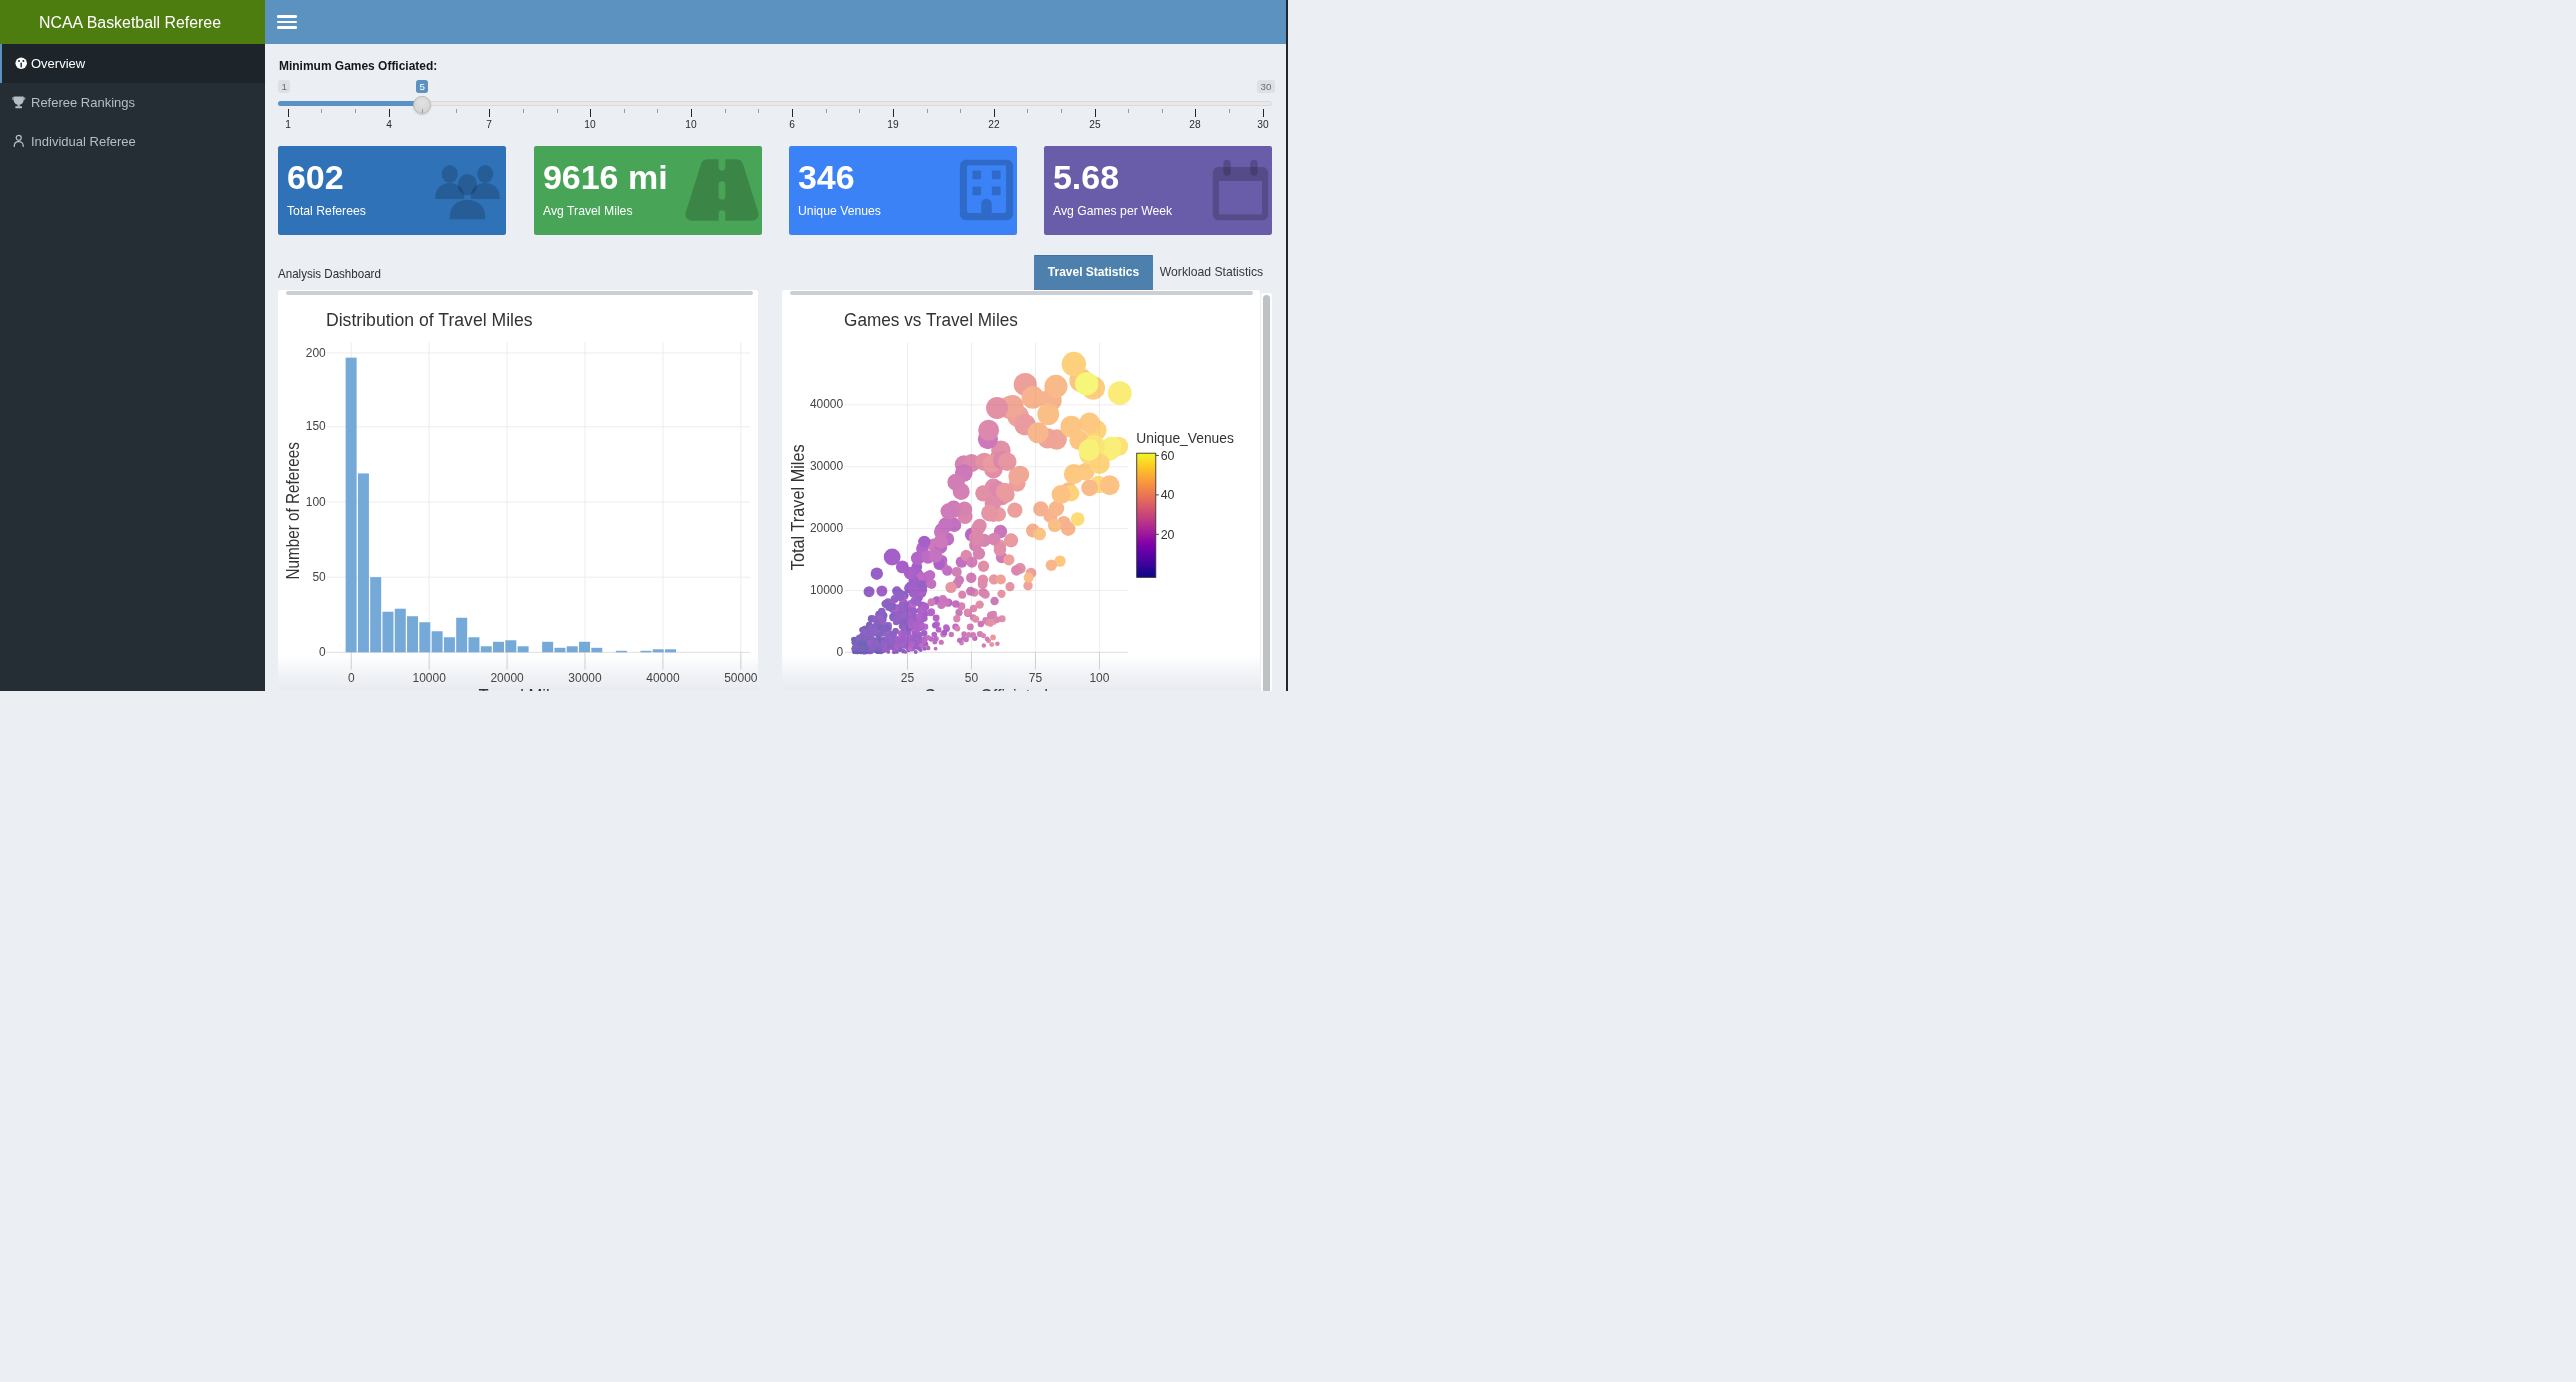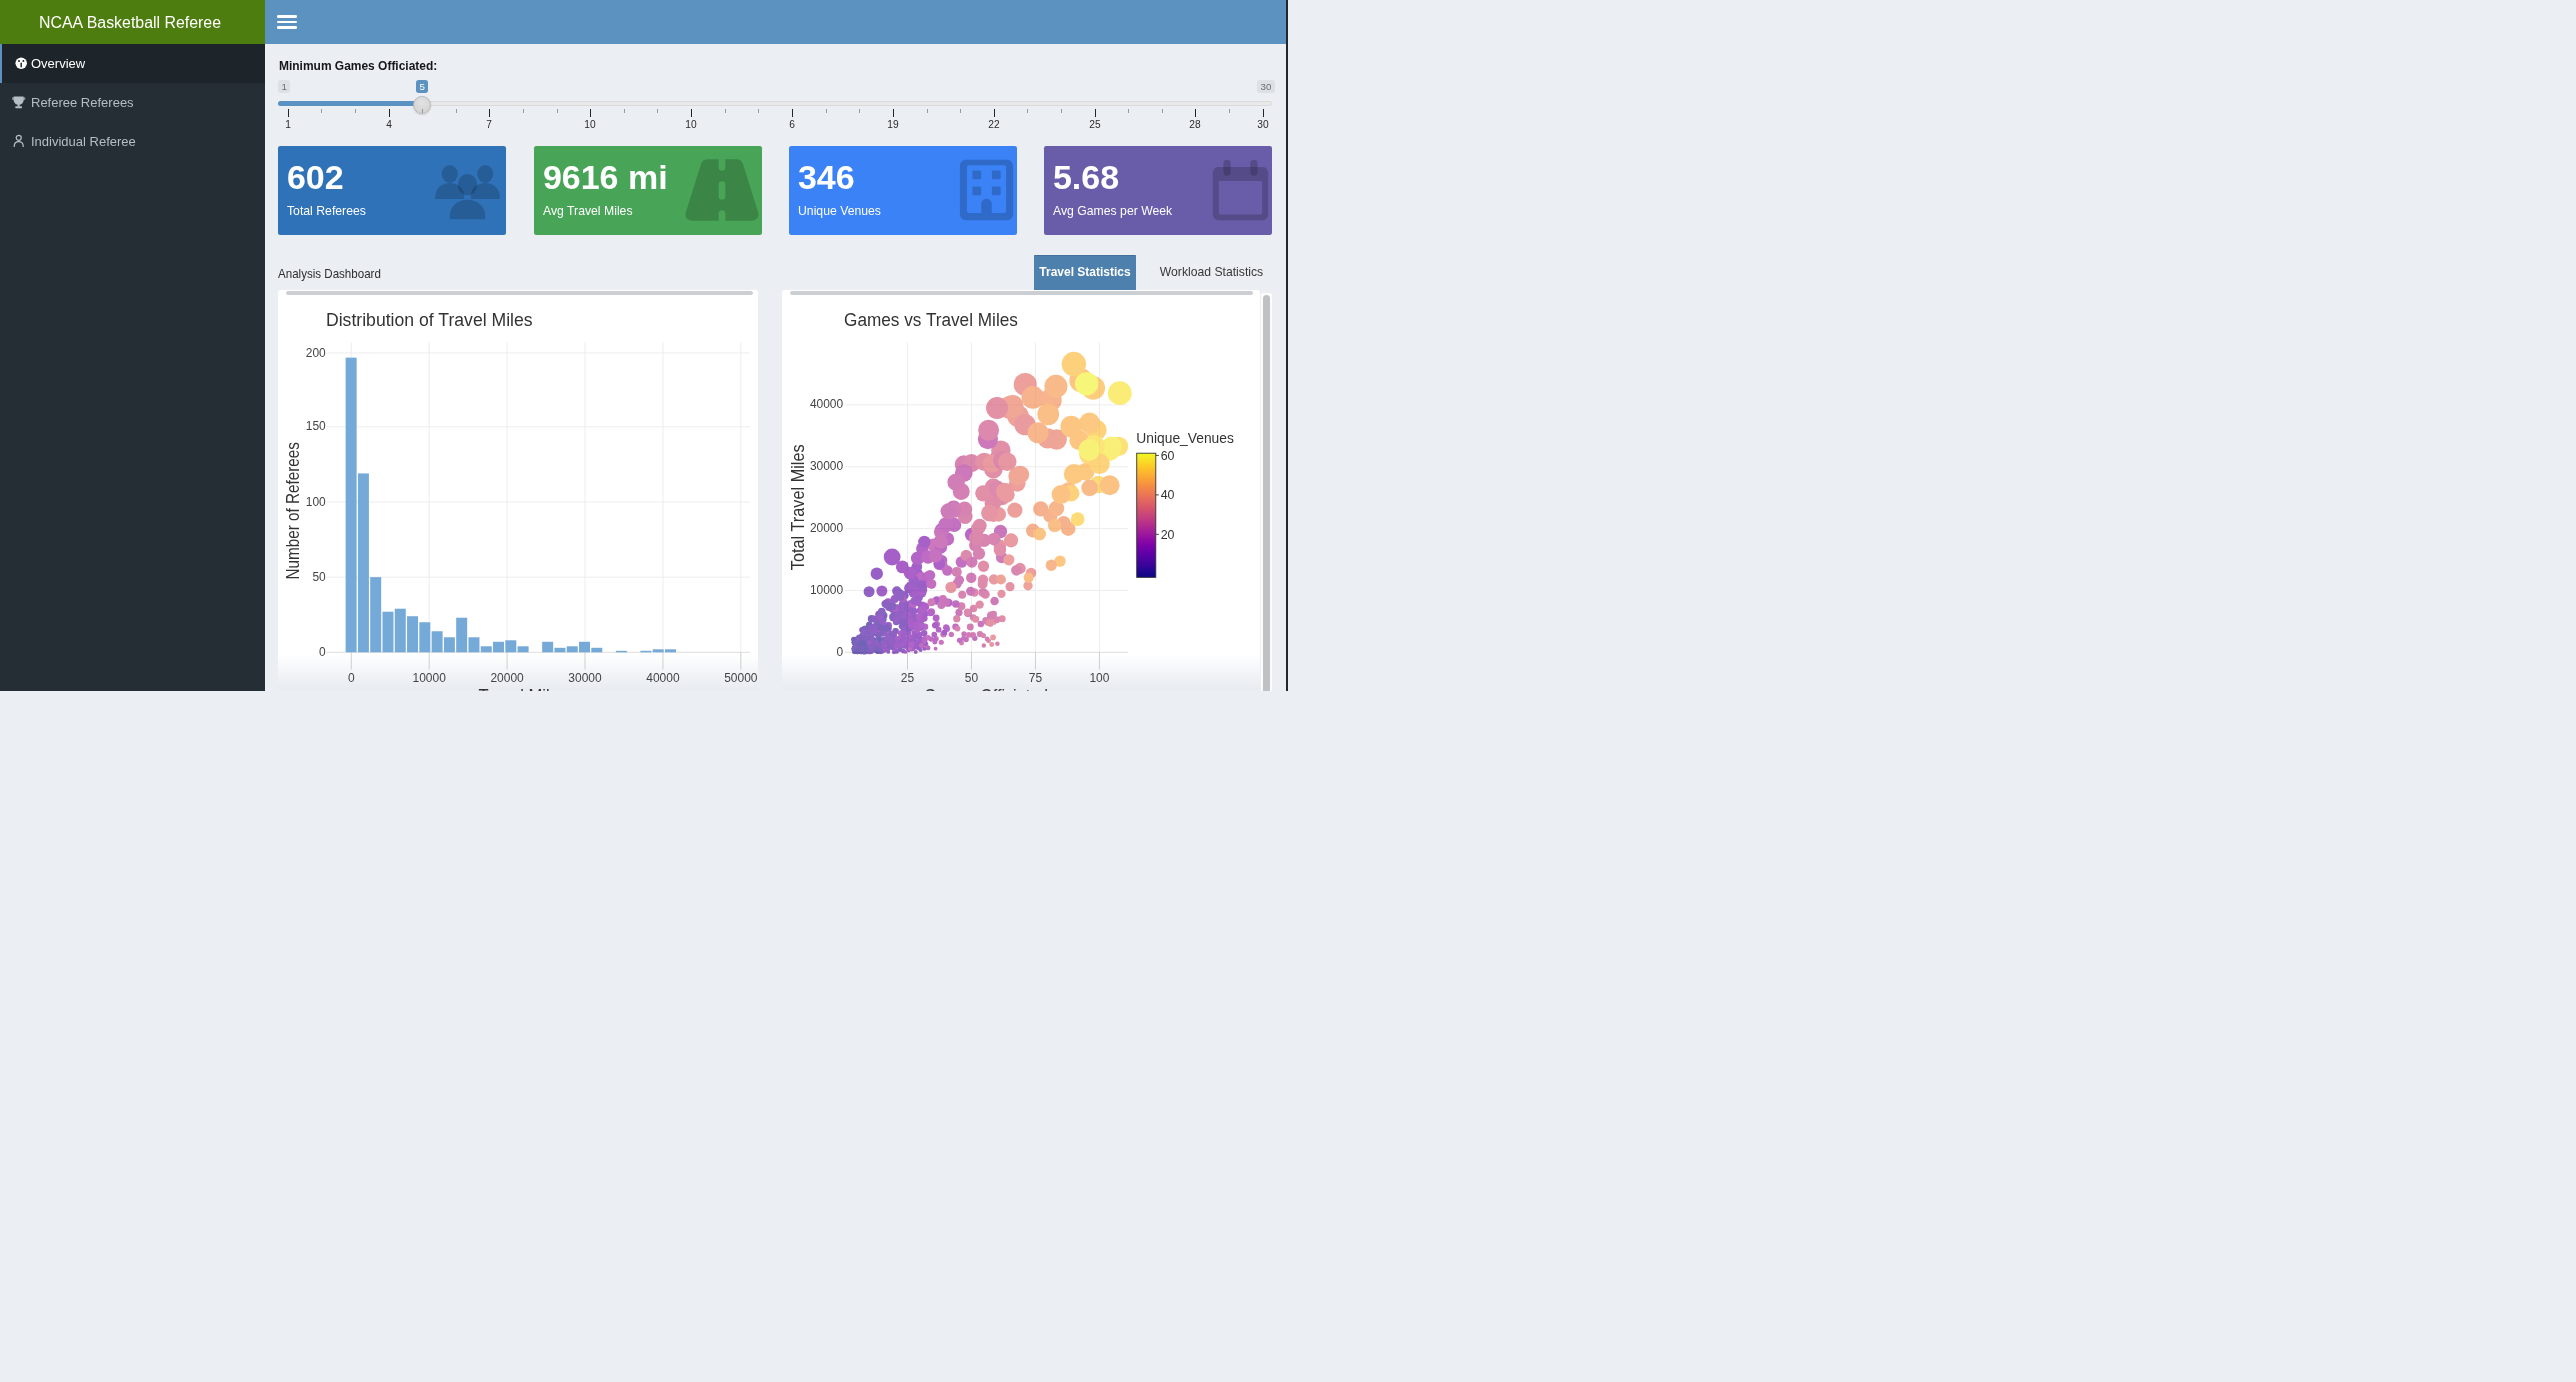--- a/index.html
+++ b/index.html
@@ -33,21 +33,21 @@
   .gl { position:absolute; top:119px; font-size:10.2px; color:#2a2a2a; transform:translateX(-50%); }
 
   
   .vbox { position:absolute; top:146px; width:228px; height:89px; border-radius:2.2px; color:#fff;padding-left:20px; }
   .vnum { position:absolute; left:8.9px; top:12px; font-size:34px; font-weight:bold; }
   .vsub { position:absolute; left:8.9px; top:57px; font-size:13.3px; transform:scaleX(0.92); transform-origin:0 0; white-space:nowrap; }
   .vicon { position:absolute; right:3.5px; top:12.4px; }
 
   
   #antitle { left:278px; top:266px; font-size:13px; color:#2e2e2e; transform:scaleX(0.89); transform-origin:0 0; }
-  #tab-active { left:1034px; top:255px; width:102px; height:35px; background:#4d80ad; border-top:1.8px solid #426f9b; border-radius:0.9px 0.9px 0 0; color:#fff; font-weight:bold; font-size:12px; text-align:center; line-height:33px; white-space:nowrap; }
+  #tab-active { left:1034px; top:255px; width:119px; height:35px; background:#4d80ad; border-top:1.8px solid #426f9b; border-radius:0.9px 0.9px 0 0; color:#fff; font-weight:bold; font-size:12px; text-align:center; line-height:33px; white-space:nowrap; }
   #tab-inactive { left:1147px; top:255px; width:129px; height:35px; color:#383838; font-weight:500; font-size:12.2px; text-align:center; line-height:35px; white-space:nowrap; }
 
   
   .panel { position:absolute; top:290px; height:400px; background:#fff; border-radius:2.7px; }
   #lpanel { left:278px; width:480px; }
   #rpanel { left:782px; width:478px; }
   .panel .fade { position:absolute; left:0; bottom:0; width:100%; height:35px; background:linear-gradient(180deg, rgba(235,238,243,0) 0%, rgba(234,237,242,.75) 62%, #e8ecf1 100%); }
   .hscroll { position:absolute; top:1.1px; height:4.1px; background:#cbced2; border-radius:2px; }
   #vtrack { left:1261px; top:293px; width:10.6px; height:399px; background:#fcfcfc; border-radius:1.8px; }
   #vthumb { left:1263px; top:295px; width:7px; height:401px; background:#bfc2c5; border-radius:3.5px 3.5px 0 0; }
@@ -80,21 +80,21 @@
     <div class="mi" style="top:39px">
       <svg class="abs" style="left:12.4px;top:13.3px" width="13.3" height="12.4" viewBox="0 0 25 24">
         <g fill="#b4bec6">
           <path d="M3 1 h19 v7 c0 5 -4 9 -9.5 9 S3 13 3 8 Z"></path>
           <rect x="10.5" y="16" width="4" height="4.5"></rect>
           <rect x="6" y="20" width="13" height="3.5" rx="1"></rect>
           <path d="M0.8 3.5 h3 v3.5 h-1.8 c-1.5 0 -2.2 -1.2 -1.2 -3.5 Z" fill="none" stroke="#b4bec6" stroke-width="1.8"></path>
           <path d="M24.2 3.5 h-3 v3.5 h1.8 c1.5 0 2.2 -1.2 1.2 -3.5 Z" fill="none" stroke="#b4bec6" stroke-width="1.8"></path>
         </g>
       </svg>
-      <span class="lbl">Referee Referees</span>
+      <span class="lbl">Referee Rankings</span>
     </div>
     <div class="mi" style="top:78px">
       <svg class="abs" style="left:13.3px;top:12.4px" width="11.5" height="13.3" viewBox="0 0 24 27">
         <circle cx="12" cy="7.5" r="5.2" fill="none" stroke="#b4bec6" stroke-width="2.6"></circle>
         <path d="M2.6 25.5 c0 -7 4.2 -10 9.4 -10 s9.4 3 9.4 10" fill="none" stroke="#b4bec6" stroke-width="2.6" stroke-linecap="round"></path>
       </svg>
       <span class="lbl">Individual Referee</span>
     </div>
   </div>
 

